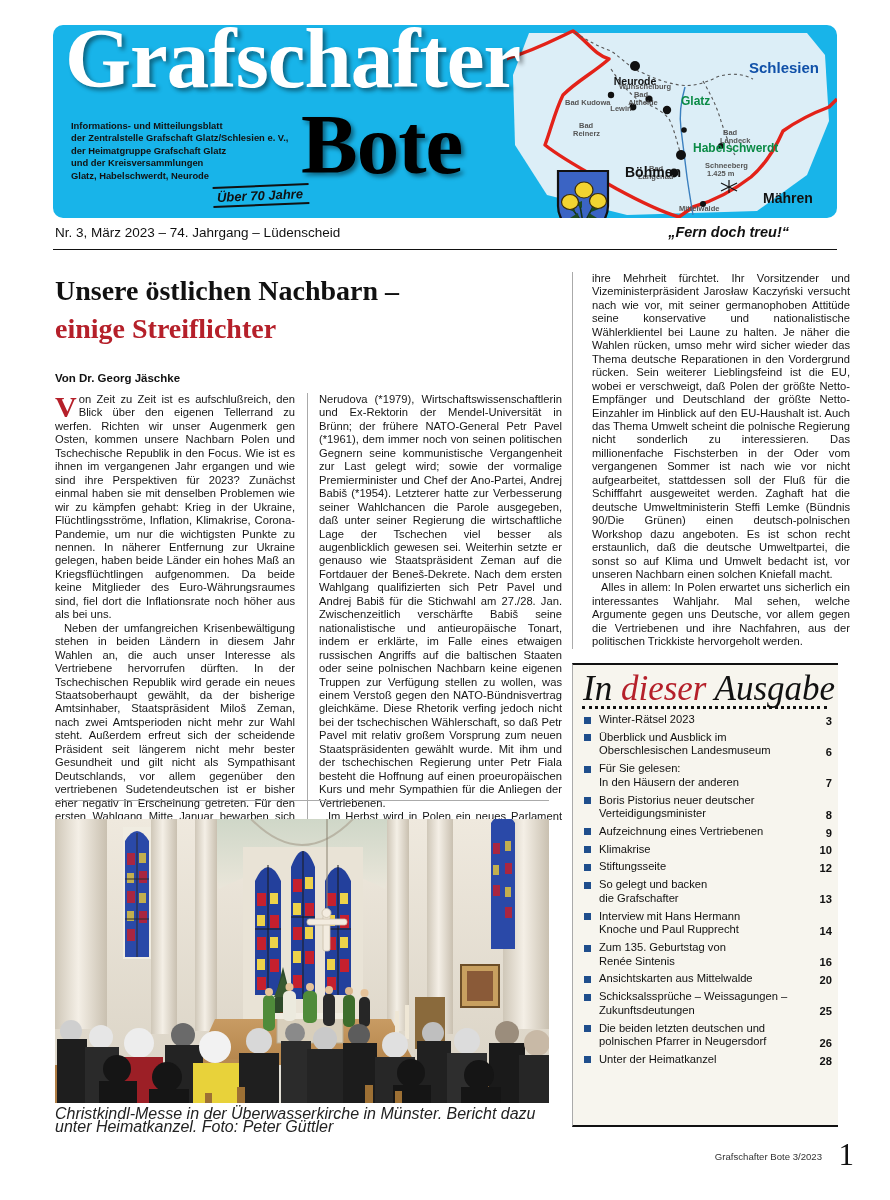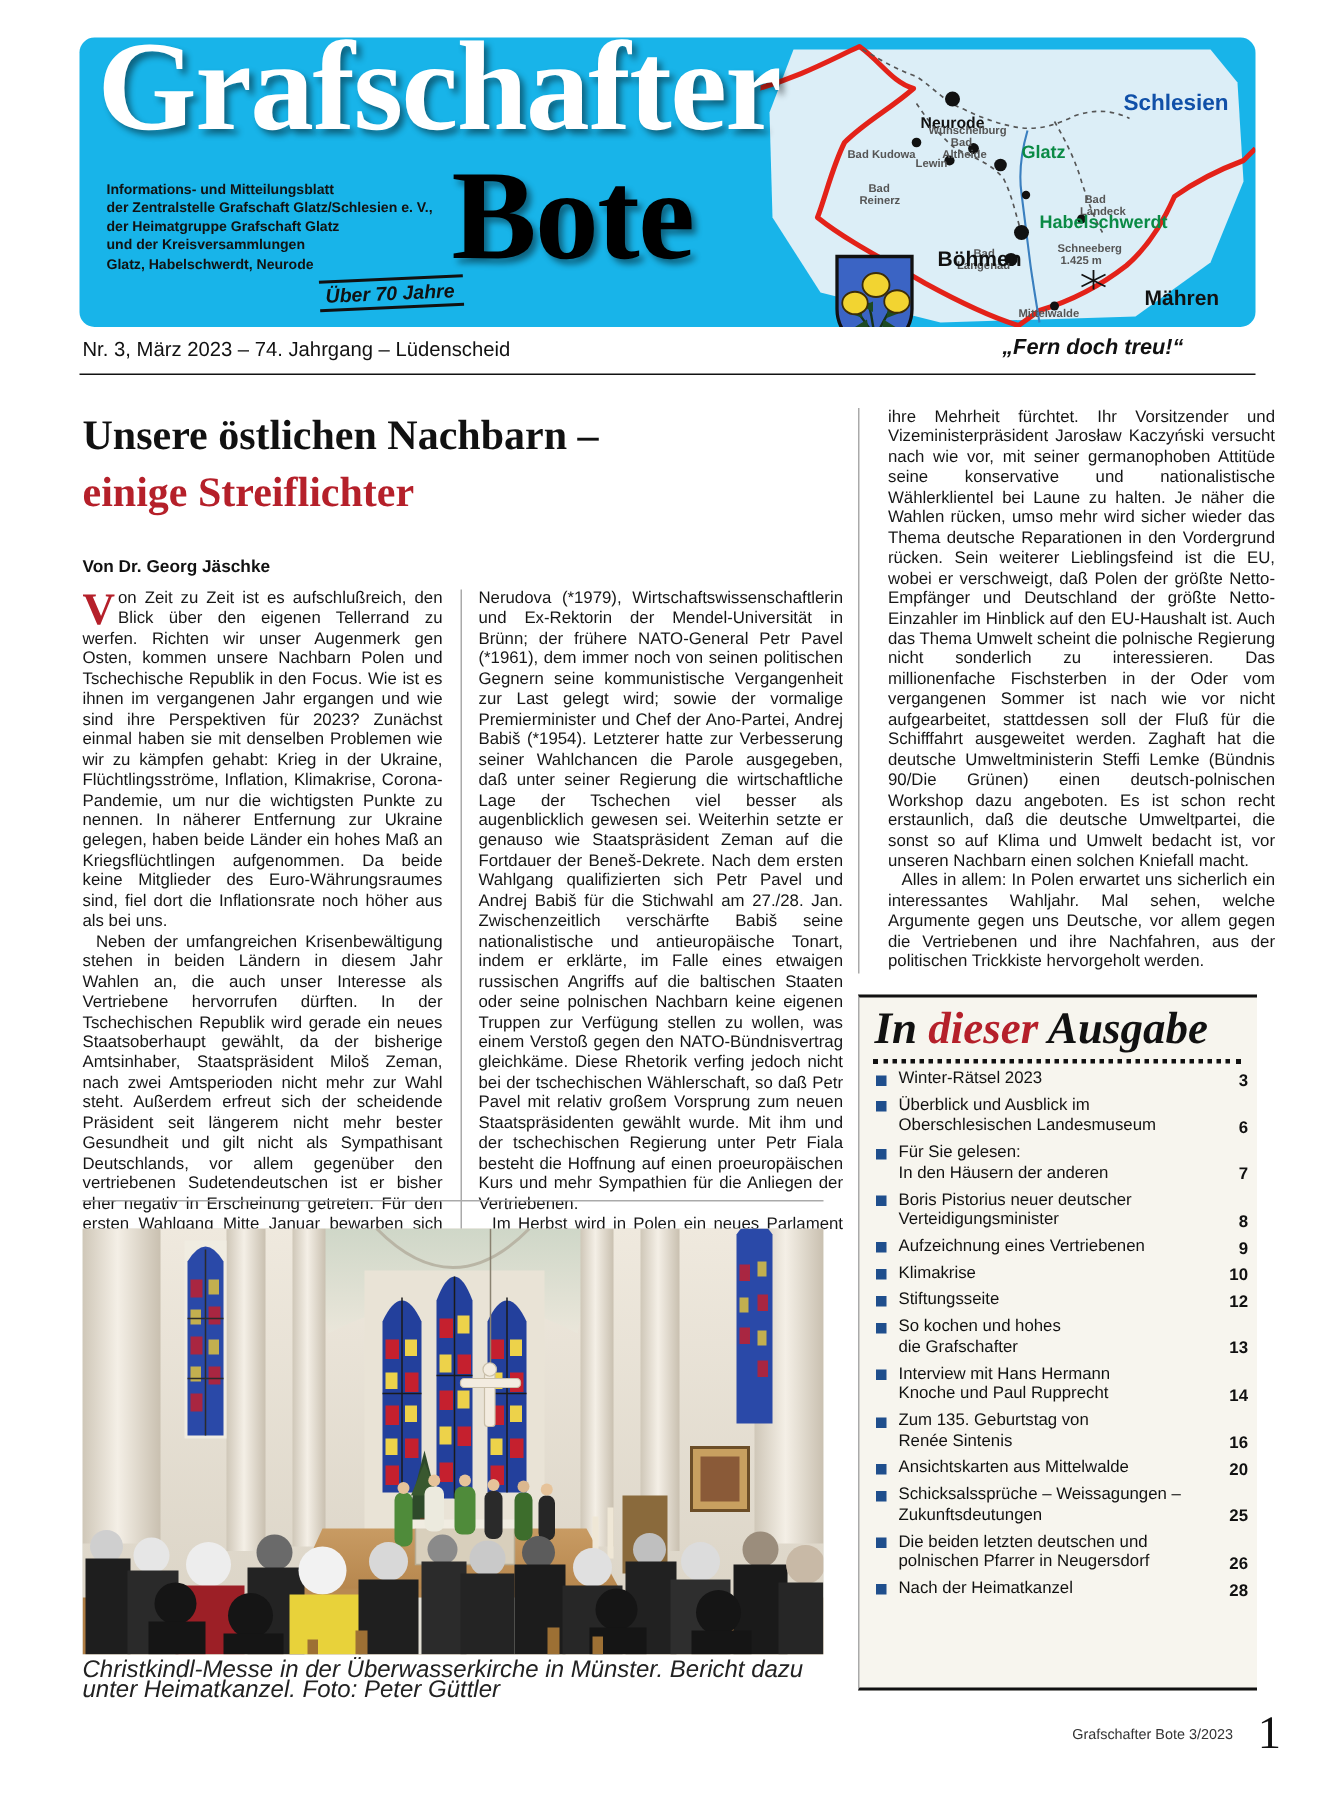--- a/index.html
+++ b/index.html
@@ -112,21 +112,21 @@
 
   
   .tocbox{
     position:absolute;left:572px;top:663px;width:265px;height:460px;
     background:#f7f5ee;border-top:2.4px solid #111;border-bottom:2.4px solid #111;
     border-left:0.8px solid #aaa;
   }
   .toc-title{
     position:absolute;left:10px;top:4px;
     font-family:"Liberation Serif", serif;
-    font-style:italic;font-weight:700;font-size:30px;color:#111;white-space:nowrap;
+    font-style:italic;font-weight:400;font-size:35px;color:#111;white-space:nowrap;
   }
   .toc-title .accent{color:#b5202a;}
   .toc-dots{
     position:absolute;left:9px;top:41px;width:245px;height:3px;
     border-top:3px dotted #111;
   }
   .toc-list{
     position:absolute;left:9px;top:48px;width:250px;
   }
   .toc-item{
@@ -569,21 +569,21 @@
           <span class="toc-text">Klimakrise</span>
           <span class="toc-page">10</span>
         </div>
         <div class="toc-item">
           <span class="toc-bullet"></span>
           <span class="toc-text">Stiftungsseite</span>
           <span class="toc-page">12</span>
         </div>
         <div class="toc-item">
           <span class="toc-bullet"></span>
-          <span class="toc-text">So kochen und hohes
+          <span class="toc-text">So gelegt und backen
 die Grafschafter</span>
           <span class="toc-page">13</span>
         </div>
         <div class="toc-item">
           <span class="toc-bullet"></span>
           <span class="toc-text">Interview mit Hans Hermann
 Knoche und Paul Rupprecht</span>
           <span class="toc-page">14</span>
         </div>
         <div class="toc-item">
@@ -604,21 +604,21 @@
           <span class="toc-page">25</span>
         </div>
         <div class="toc-item">
           <span class="toc-bullet"></span>
           <span class="toc-text">Die beiden letzten deutschen und
 polnischen Pfarrer in Neugersdorf</span>
           <span class="toc-page">26</span>
         </div>
         <div class="toc-item">
           <span class="toc-bullet"></span>
-          <span class="toc-text">Nach der Heimatkanzel</span>
+          <span class="toc-text">Unter der Heimatkanzel</span>
           <span class="toc-page">28</span>
         </div>
       </div>
   </div>
 
   <div class="footer-src">Grafschafter Bote 3/2023</div>
   <div class="footer-pg">1</div>
 
 </div>
 

